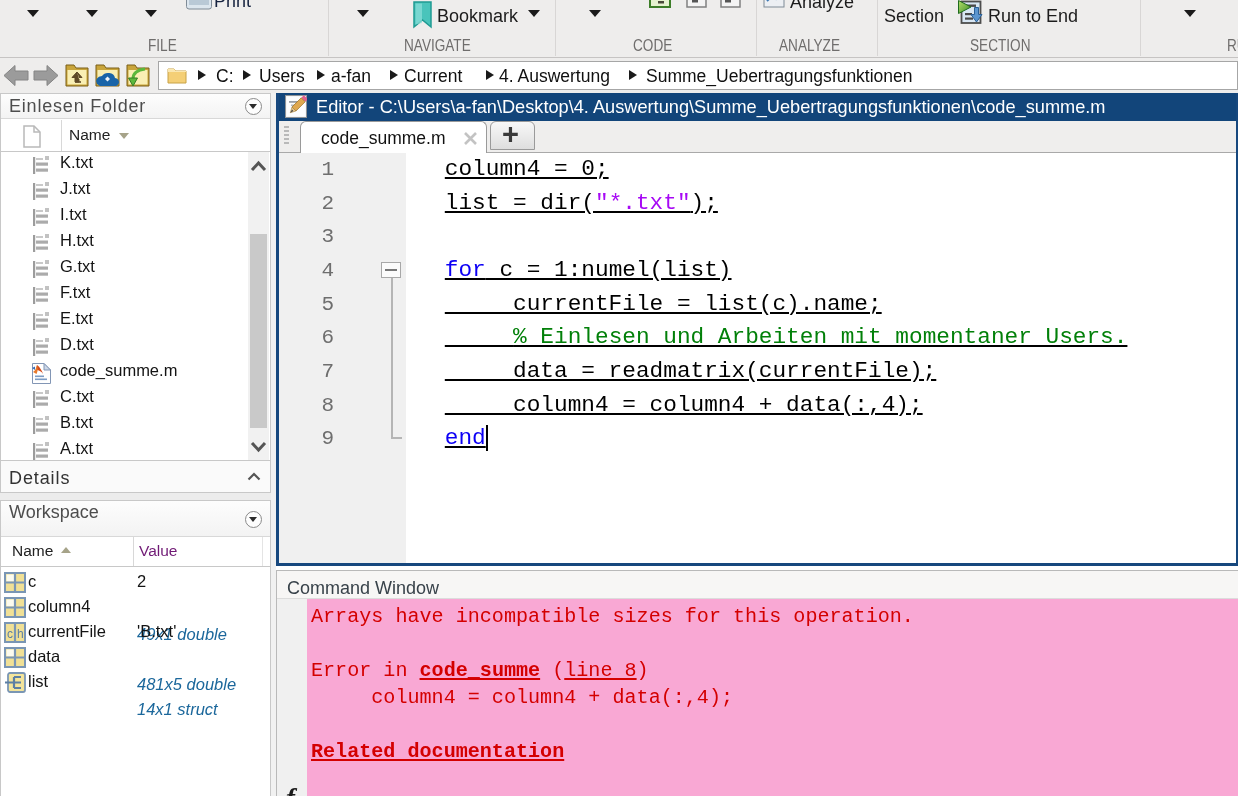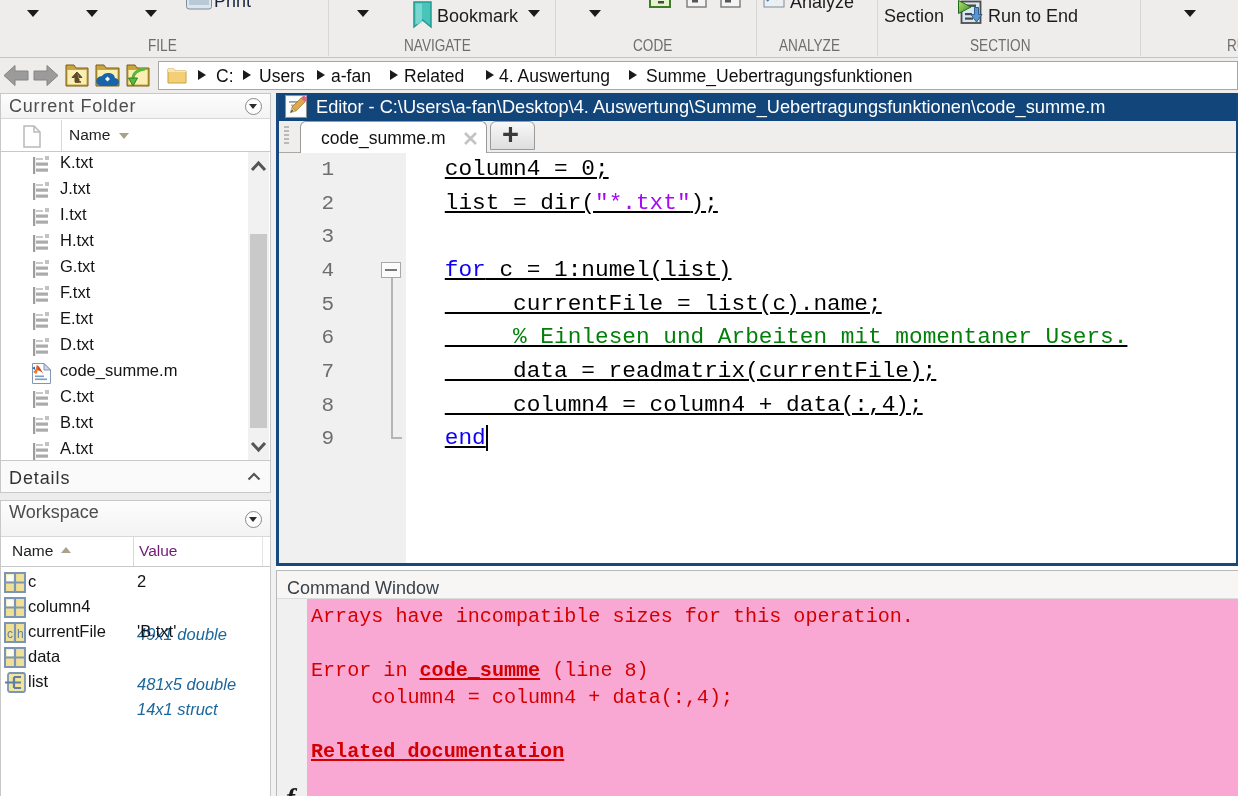--- a/index.html
+++ b/index.html
@@ -55,21 +55,21 @@
 #code{position:absolute;left:165.8px;top:0;font-family:"Liberation Mono",monospace;font-size:22.75px;line-height:33.65px;color:#000;white-space:pre;text-decoration:underline;}
 .kw{color:#0d00f5;}
 .str{color:#a709f5;}
 .cmt{color:#028009;}
 
 #cmd{position:absolute;left:276px;top:570px;width:962px;height:226px;background:#f9a8d4;border:1px solid #b9b9b9;border-right:none;border-bottom:none;}
 #cmdhead{position:absolute;left:0;right:0;top:0;height:28px;background:#f7f6f5;border-bottom:1px solid #dcdcdc;}
 #cmdgut{position:absolute;left:0;top:28px;bottom:0;width:30px;background:#f0f0f0;}
 #cmdtext{position:absolute;left:34px;top:32px;font-family:"Liberation Mono",monospace;font-size:20.1px;line-height:27px;color:#d40000;white-space:pre;}
 .bu{font-weight:bold;text-decoration:underline;}
-.u{}
+.u{text-decoration:underline;}
 </style>
 </head>
 <body>
 
 <div id="ribbon">
   <div class="rsep" style="left:328px;"></div>
   <div class="rsep" style="left:555px;"></div>
   <div class="rsep" style="left:756px;"></div>
   <div class="rsep" style="left:877px;"></div>
   <div class="rsep" style="left:1140px;"></div>
@@ -168,33 +168,33 @@
       <path d="M1,2 L1,16 L19,16 L19,4 L9,4 L7,2 Z" fill="#f4cf76" stroke="#c8a246"></path>
       <path d="M1,5 L19,5 L19,4 L9,4 L7,2 L1,2 Z" fill="#fae7b0"></path>
     </svg>
     <div class="csep" style="left:39px;"></div>
     <div class="crumb" style="left:57px;">C:</div>
     <div class="csep" style="left:84px;"></div>
     <div class="crumb" style="left:100px;">Users</div>
     <div class="csep" style="left:158px;"></div>
     <div class="crumb" style="left:172px;">a-fan</div>
     <div class="csep" style="left:231px;"></div>
-    <div class="crumb" style="left:245px;">Related</div>
+    <div class="crumb" style="left:245px;">Current</div>
     <div class="csep" style="left:327px;"></div>
     <div class="crumb" style="left:340px;">4. Auswertung</div>
     <div class="csep" style="left:470px;"></div>
     <div class="crumb" style="left:487px;">Summe_Uebertragungsfunktionen</div>
   </div>
 </div>
 
 <div class="abs" style="left:271px;top:93px;width:5px;height:703px;background:#f1f1f1;"></div>
 
 <div id="cf">
   <div class="phead">
-    <div class="ptitle" style="letter-spacing:0.8px;">Current Folder</div>
+    <div class="ptitle" style="letter-spacing:0.8px;">Einlesen Folder</div>
     <div class="circbtn" style="right:8px;top:4px;"></div>
   </div>
   <div class="colhdr">
     <svg class="abs" style="left:22px;top:5px;" width="18" height="23" viewBox="0 0 18 23">
       <path d="M1,1 H11 L17,7 V22 H1 Z" fill="#fff" stroke="#b9b9b9" stroke-width="1.5"></path>
       <path d="M11,1 V7 H17" fill="none" stroke="#b9b9b9" stroke-width="1.5"></path>
     </svg>
     <div class="abs" style="left:60px;top:0;bottom:0;width:1px;background:#d8d8d8;"></div>
     <div class="abs" style="left:68px;top:6px;font-size:15.5px;color:#222;">Name</div>
     <div class="abs" style="left:118px;top:13px;width:0;height:0;border-left:5px solid transparent;border-right:5px solid transparent;border-top:6px solid #a6a389;"></div>

